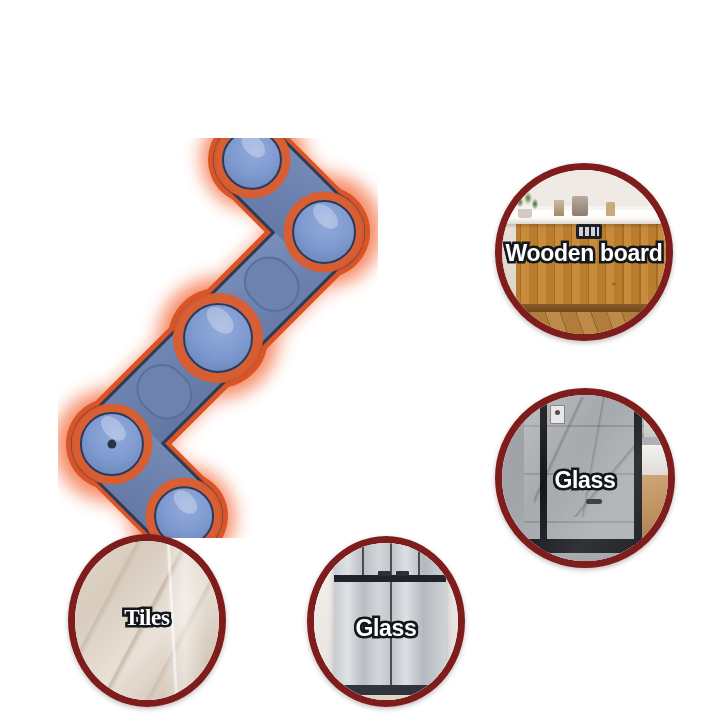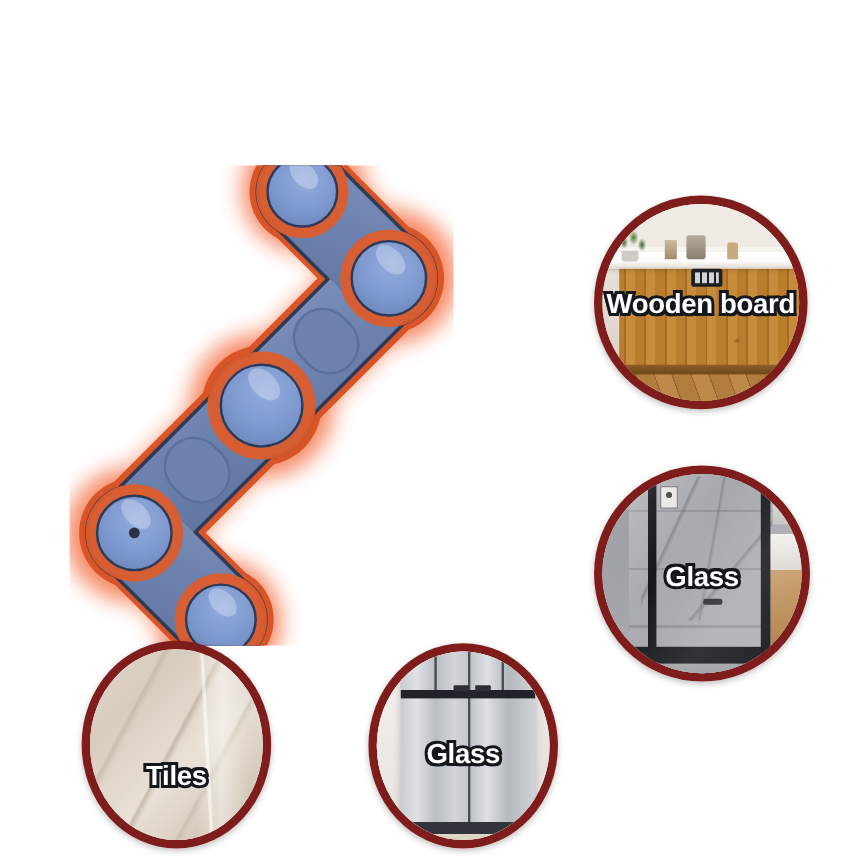--- a/index.html
+++ b/index.html
@@ -274,21 +274,21 @@
   }
   #scene-tiles .seam {
     position: absolute; left: 104px; top: -8px; width: 3px; height: 195px;
     background: rgba(255,255,255,0.55);
     transform: rotate(-3deg);
   }
   #scene-tiles .sheen {
     position: absolute; left: 96px; top: -8px; width: 44px; height: 195px;
     background: linear-gradient(to right, rgba(255,255,255,0.0), rgba(255,255,255,0.45), rgba(255,255,255,0.0));
   }
-  #scene-tiles .label { top: 92px; }
+  #scene-tiles .label { top: 64px; font-family: Liberation Serif, serif; }
 
   
   #scene-fridge { left: 307px; top: 536px; width: 158px; height: 171px; }
   #scene-fridge .room {
     position: absolute; left: -8px; top: -8px; width: 180px; height: 195px;
     background: linear-gradient(to bottom, #eceae7 0%, #e4e1dc 70%, #d8d2c8 100%);
   }
   #scene-fridge .body {
     position: absolute; left: 28px; top: -8px; width: 112px; height: 170px;
     background: linear-gradient(to right,

